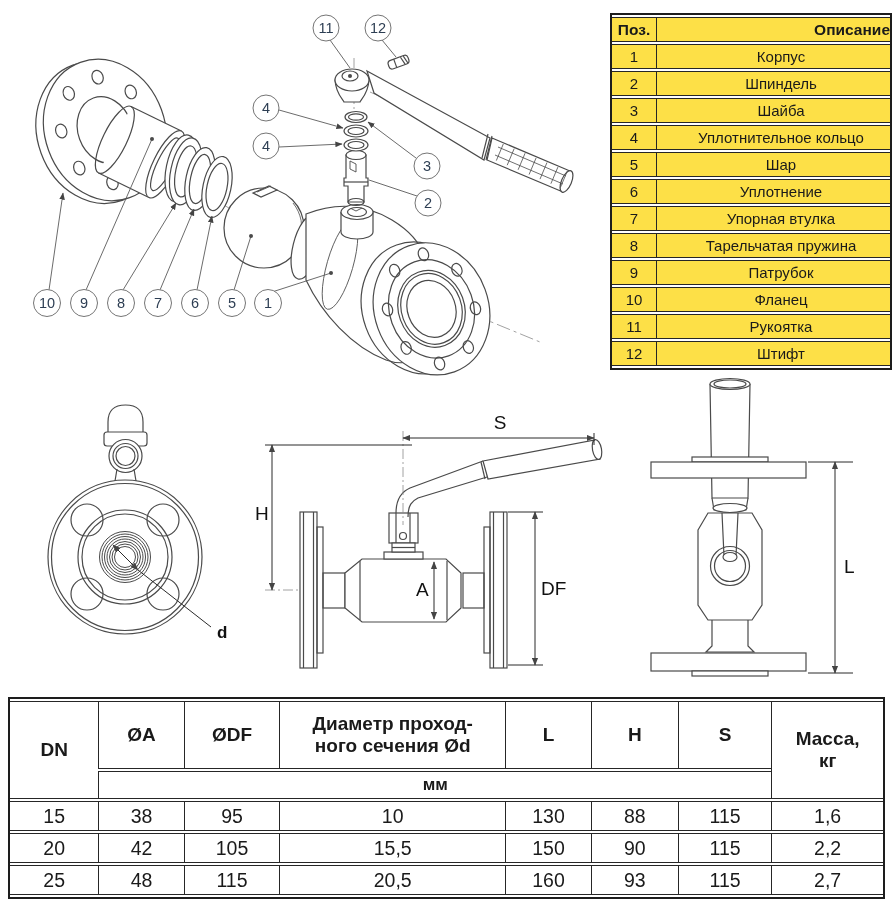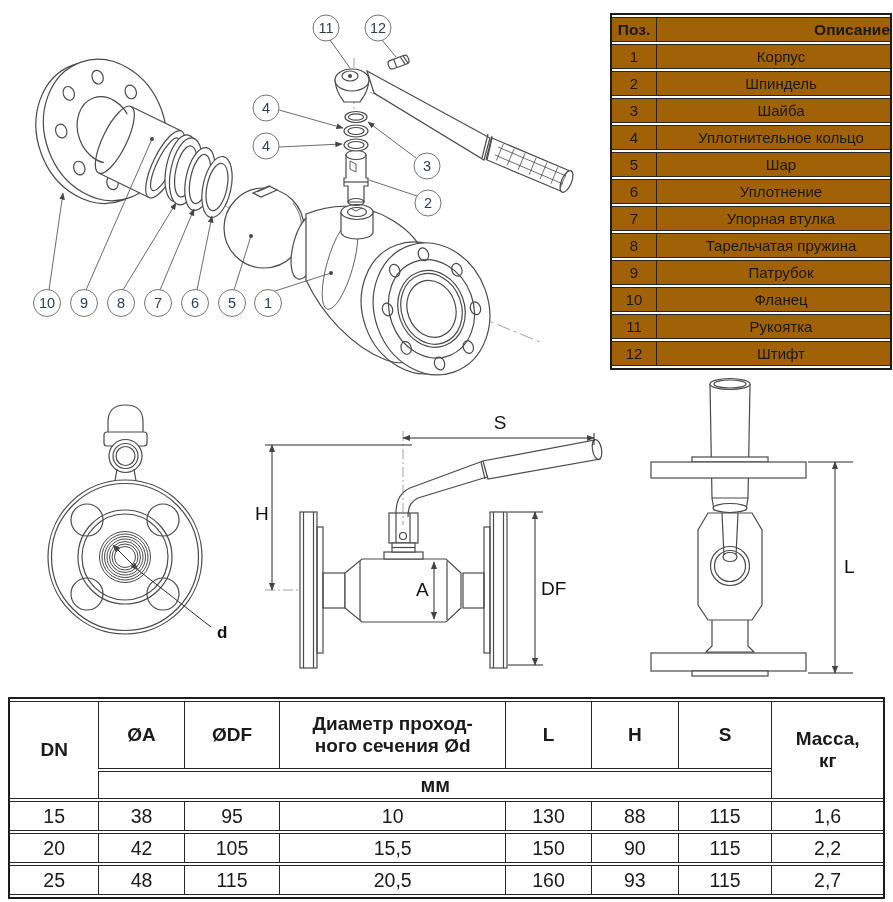--- a/index.html
+++ b/index.html
@@ -6,35 +6,35 @@
   .page{position:relative;width:893px;height:902px;background:#fff;
         font-family:"Liberation Sans",sans-serif;color:#1a1a1a;overflow:hidden;}
   svg{position:absolute;overflow:visible;}
   svg text{font-family:"Liberation Sans",sans-serif;}
 
   
   .parts-table{position:absolute;left:610px;top:13px;width:282px;
     border-collapse:separate;border-spacing:0 2px;border:2px solid #1d1d1d;background:#fff;}
   .parts-table th,.parts-table td{height:23px;padding:0;
     border-top:1.4px solid #262626;border-bottom:1.4px solid #262626;
-    font-size:15px;line-height:1;vertical-align:middle;background:#a16207;}
+    font-size:15px;line-height:1;vertical-align:middle;background:#fde047;}
   .parts-table th{font-size:15.5px;font-weight:bold;}
   .parts-table .c-pos{width:44px;text-align:center;}
   .parts-table .c-desc{border-left:1.4px solid #262626;text-align:center;padding-left:15px;}
   .parts-table th.c-desc{text-align:right;padding-left:16px;}
 
   
   .dims-table{position:absolute;left:8px;top:697px;width:877px;
     border-collapse:separate;border-spacing:0 2px;border:2px solid #1d1d1d;background:#fff;}
   .dims-table td{padding:0;text-align:center;vertical-align:middle;background:#fff;
     border-top:1.4px solid #262626;border-bottom:1.4px solid #262626;border-left:1.4px solid #262626;
     font-size:19.5px;line-height:1.15;}
   .dims-table td.nb{border-left:none;}
   .dims-table tr.hrow1 td{height:66px;font-weight:bold;font-size:19px;}
-  .dims-table tr.hrow2 td{height:26px;font-weight:bold;font-size:20px;}
+  .dims-table tr.hrow2 td{height:26px;font-weight:bold;font-size:17px;}
   .dims-table tr.drow td{height:28px;}
   .dims-table .w-dn{width:90px;margin-top:8px;} .dims-table .w-a{width:86px;}
   .dims-table .w-df{width:96px;} .dims-table .w-bore{width:229px;}
   .dims-table .w-l{width:86px;} .dims-table .w-h{width:88px;}
   .dims-table .w-s{width:94px;} .dims-table .w-m{width:112px;}
   .two-line span{display:block;}
 </style>
 </head>
 <body>
 

